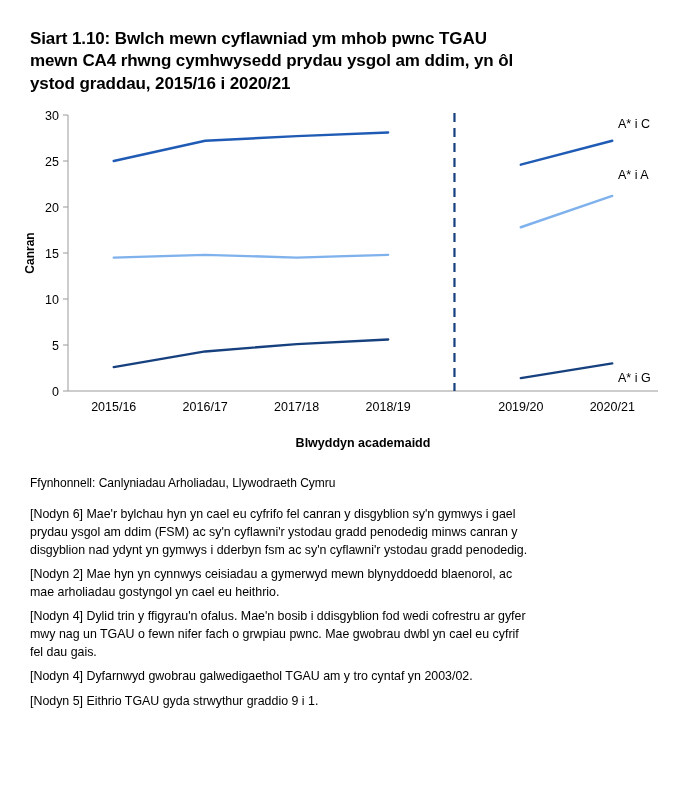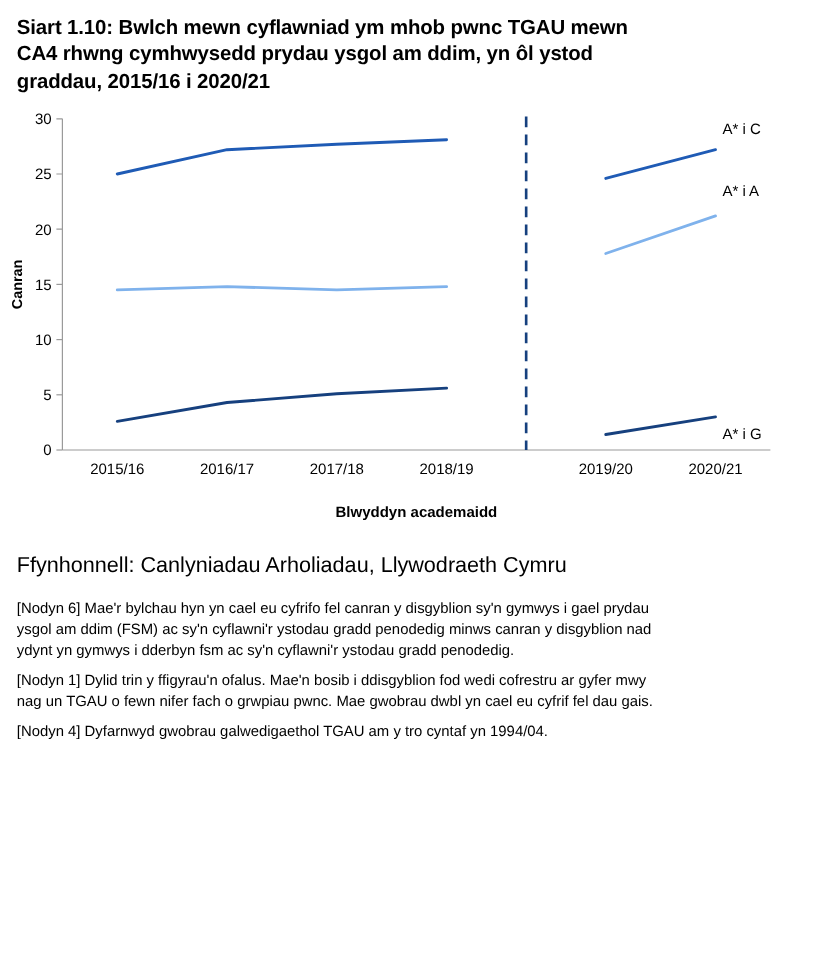--- a/index.html
+++ b/index.html
@@ -12,21 +12,21 @@
     background: #ffffff;
     font-family: "Liberation Sans", sans-serif;
     color: #000000;
     overflow: hidden;
   }
   .page {
     width: 560px;
     height: 807px;
     position: relative;
     box-sizing: border-box;
-    padding: 0;
+    padding: 16px;
   }
   .chart-title {
     font-size: 17px;
     font-weight: bold;
     line-height: 1.32;
     padding: 12px 14px 0 14px;
     letter-spacing: -0.1px;
   }
   .chart-area {
     position: relative;
@@ -53,21 +53,21 @@
     font-size: 12.5px;
     fill: #000000;
   }
   .notes {
     padding: 4px 14px 0 14px;
     font-size: 12.4px;
     line-height: 1.42;
   }
   .source {
     margin: 10px 0 14px 0;
-    font-size: 18px;
+    font-size: 12px;
   }
   .note-p {
     margin: 0 0 7px 0;
   }
 </style>
 </head>
 <body>
 
 <div class="page">
 
@@ -109,18 +109,20 @@
         <text x="602" y="280.8" text-anchor="start" class="series-label">A* i G</text>
         <text x="0" y="0" text-anchor="middle" class="axis-label-y" transform="translate(18,152) rotate(-90)">Canran</text>
         <text x="347" y="346" text-anchor="middle" class="axis-label-x">Blwyddyn academaidd</text>
       </svg>
   </div>
 
   <div class="notes">
     <div class="source">Ffynhonnell: Canlyniadau Arholiadau, Llywodraeth Cymru</div>
     <div id="notes-list">
         <p class="note-p">[Nodyn 6] Mae'r bylchau hyn yn cael eu cyfrifo fel canran y disgyblion sy'n gymwys i gael prydau ysgol am ddim (FSM) ac sy'n cyflawni'r ystodau gradd penodedig minws canran y disgyblion nad ydynt yn gymwys i dderbyn fsm ac sy'n cyflawni'r ystodau gradd penodedig.</p>
-        <p class="note-p">[Nodyn 1] Dylid trin y ffigyrau'n ofalus. Mae'n bosib i ddisgyblion fod wedi cofrestru ar gyfer mwy nag un TGAU o fewn nifer fach o grwpiau pwnc. Mae gwobrau dwbl yn cael eu cyfrif fel dau gais.</p>
-        <p class="note-p">[Nodyn 4] Dyfarnwyd gwobrau galwedigaethol TGAU am y tro cyntaf yn 1994/04.</p>
+        <p class="note-p">[Nodyn 2] Mae hyn yn cynnwys ceisiadau a gymerwyd mewn blynyddoedd blaenorol, ac mae arholiadau gostyngol yn cael eu heithrio.</p>
+        <p class="note-p">[Nodyn 4] Dylid trin y ffigyrau'n ofalus. Mae'n bosib i ddisgyblion fod wedi cofrestru ar gyfer mwy nag un TGAU o fewn nifer fach o grwpiau pwnc. Mae gwobrau dwbl yn cael eu cyfrif fel dau gais.</p>
+        <p class="note-p">[Nodyn 4] Dyfarnwyd gwobrau galwedigaethol TGAU am y tro cyntaf yn 2003/02.</p>
+        <p class="note-p">[Nodyn 5] Eithrio TGAU gyda strwythur graddio 9 i 1.</p>
       </div>
   </div>
 
 </div>
 
 </body></html>

